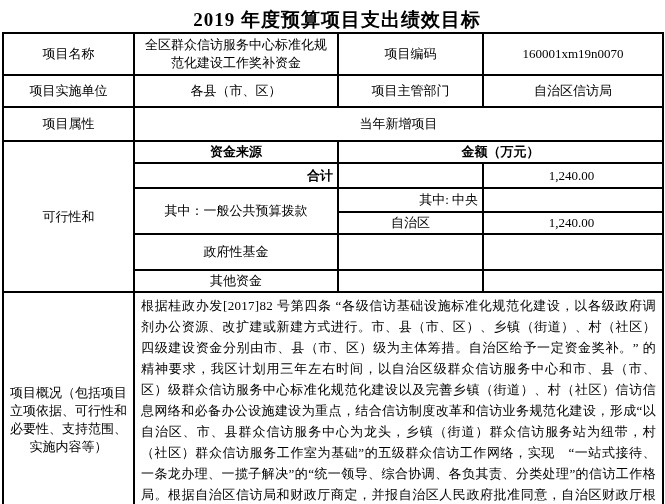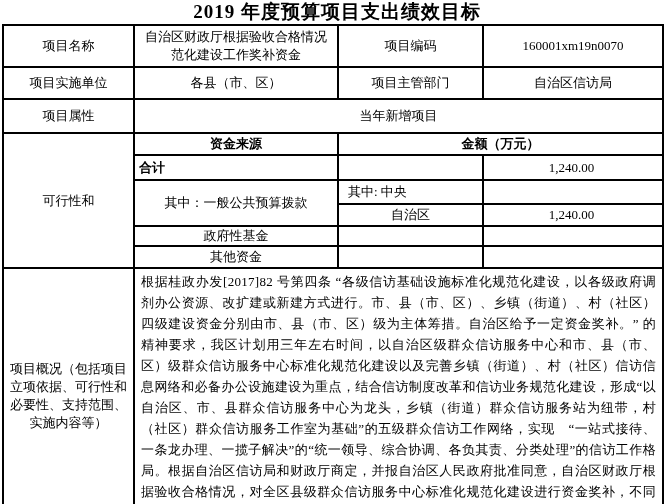--- a/index.html
+++ b/index.html
@@ -10,39 +10,39 @@
     color:#000;
     overflow:hidden;
   }
   .page{ width:665px; height:504px; }
   .doc-title{
     height:22px;
     text-align:center;
     font-size:19px;
     font-weight:bold;
     letter-spacing:1px;
-    padding-top:2px;
+    padding-top:10px;
     line-height:20px;
     margin-left:9px;
   }
   table.grid{
     border-collapse:collapse;
     table-layout:fixed;
     width:660px;
     margin-left:2px;
   }
   table.grid td{
     border:2px solid #000;
     font-size:13px;
     padding:0 4px;
     vertical-align:middle;
     overflow:hidden;
   }
   .c{ text-align:center; }
-  .l{ text-align:left;border-radius:11px; }
+  .l{ text-align:right;border-radius:11px; }
   .r{ text-align:center; padding-right:7px !important; }
   .b{ font-weight:bold;margin-left:37px; }
   .pre{ white-space:pre-line; }
   .para{
     text-align:justify;
     line-height:21px;
     padding:2px 6px 0 6px !important;
     vertical-align:top;
     letter-spacing:0.3px;
   }
@@ -59,21 +59,21 @@
     <colgroup>
       <col style="width:131px">
       <col style="width:204px">
       <col style="width:145px">
       <col style="width:180px">
     </colgroup>
 
     <tbody>
         <tr style="height:42px">
       <td class="c">项目名称</td>
-      <td class="c pre">自治区财政厅根据验收合格情况
+      <td class="c pre">全区群众信访服务中心标准化规
 范化建设工作奖补资金</td>
       <td class="c">项目编码</td>
       <td class="c">160001xm19n0070</td>
     </tr>
 
     <tr style="height:32px">
       <td class="c">项目实施单位</td>
       <td class="c">各县（市、区）</td>
       <td class="c">项目主管部门</td>
       <td class="c">自治区信访局</td>
@@ -100,21 +100,21 @@
       <td class="c" rowspan="2">其中：一般公共预算拨款</td>
       <td class="l indent">其中: 中央</td>
       <td class="r"></td>
     </tr>
 
     <tr style="height:22px">
       <td class="c">自治区</td>
       <td class="r">1,240.00</td>
     </tr>
 
-    <tr style="height:20px">
+    <tr style="height:36px">
       <td class="c">政府性基金</td>
       <td></td>
       <td class="r"></td>
     </tr>
 
     <tr style="height:22px">
       <td class="c">其他资金</td>
       <td></td>
       <td class="r"></td>
     </tr>

